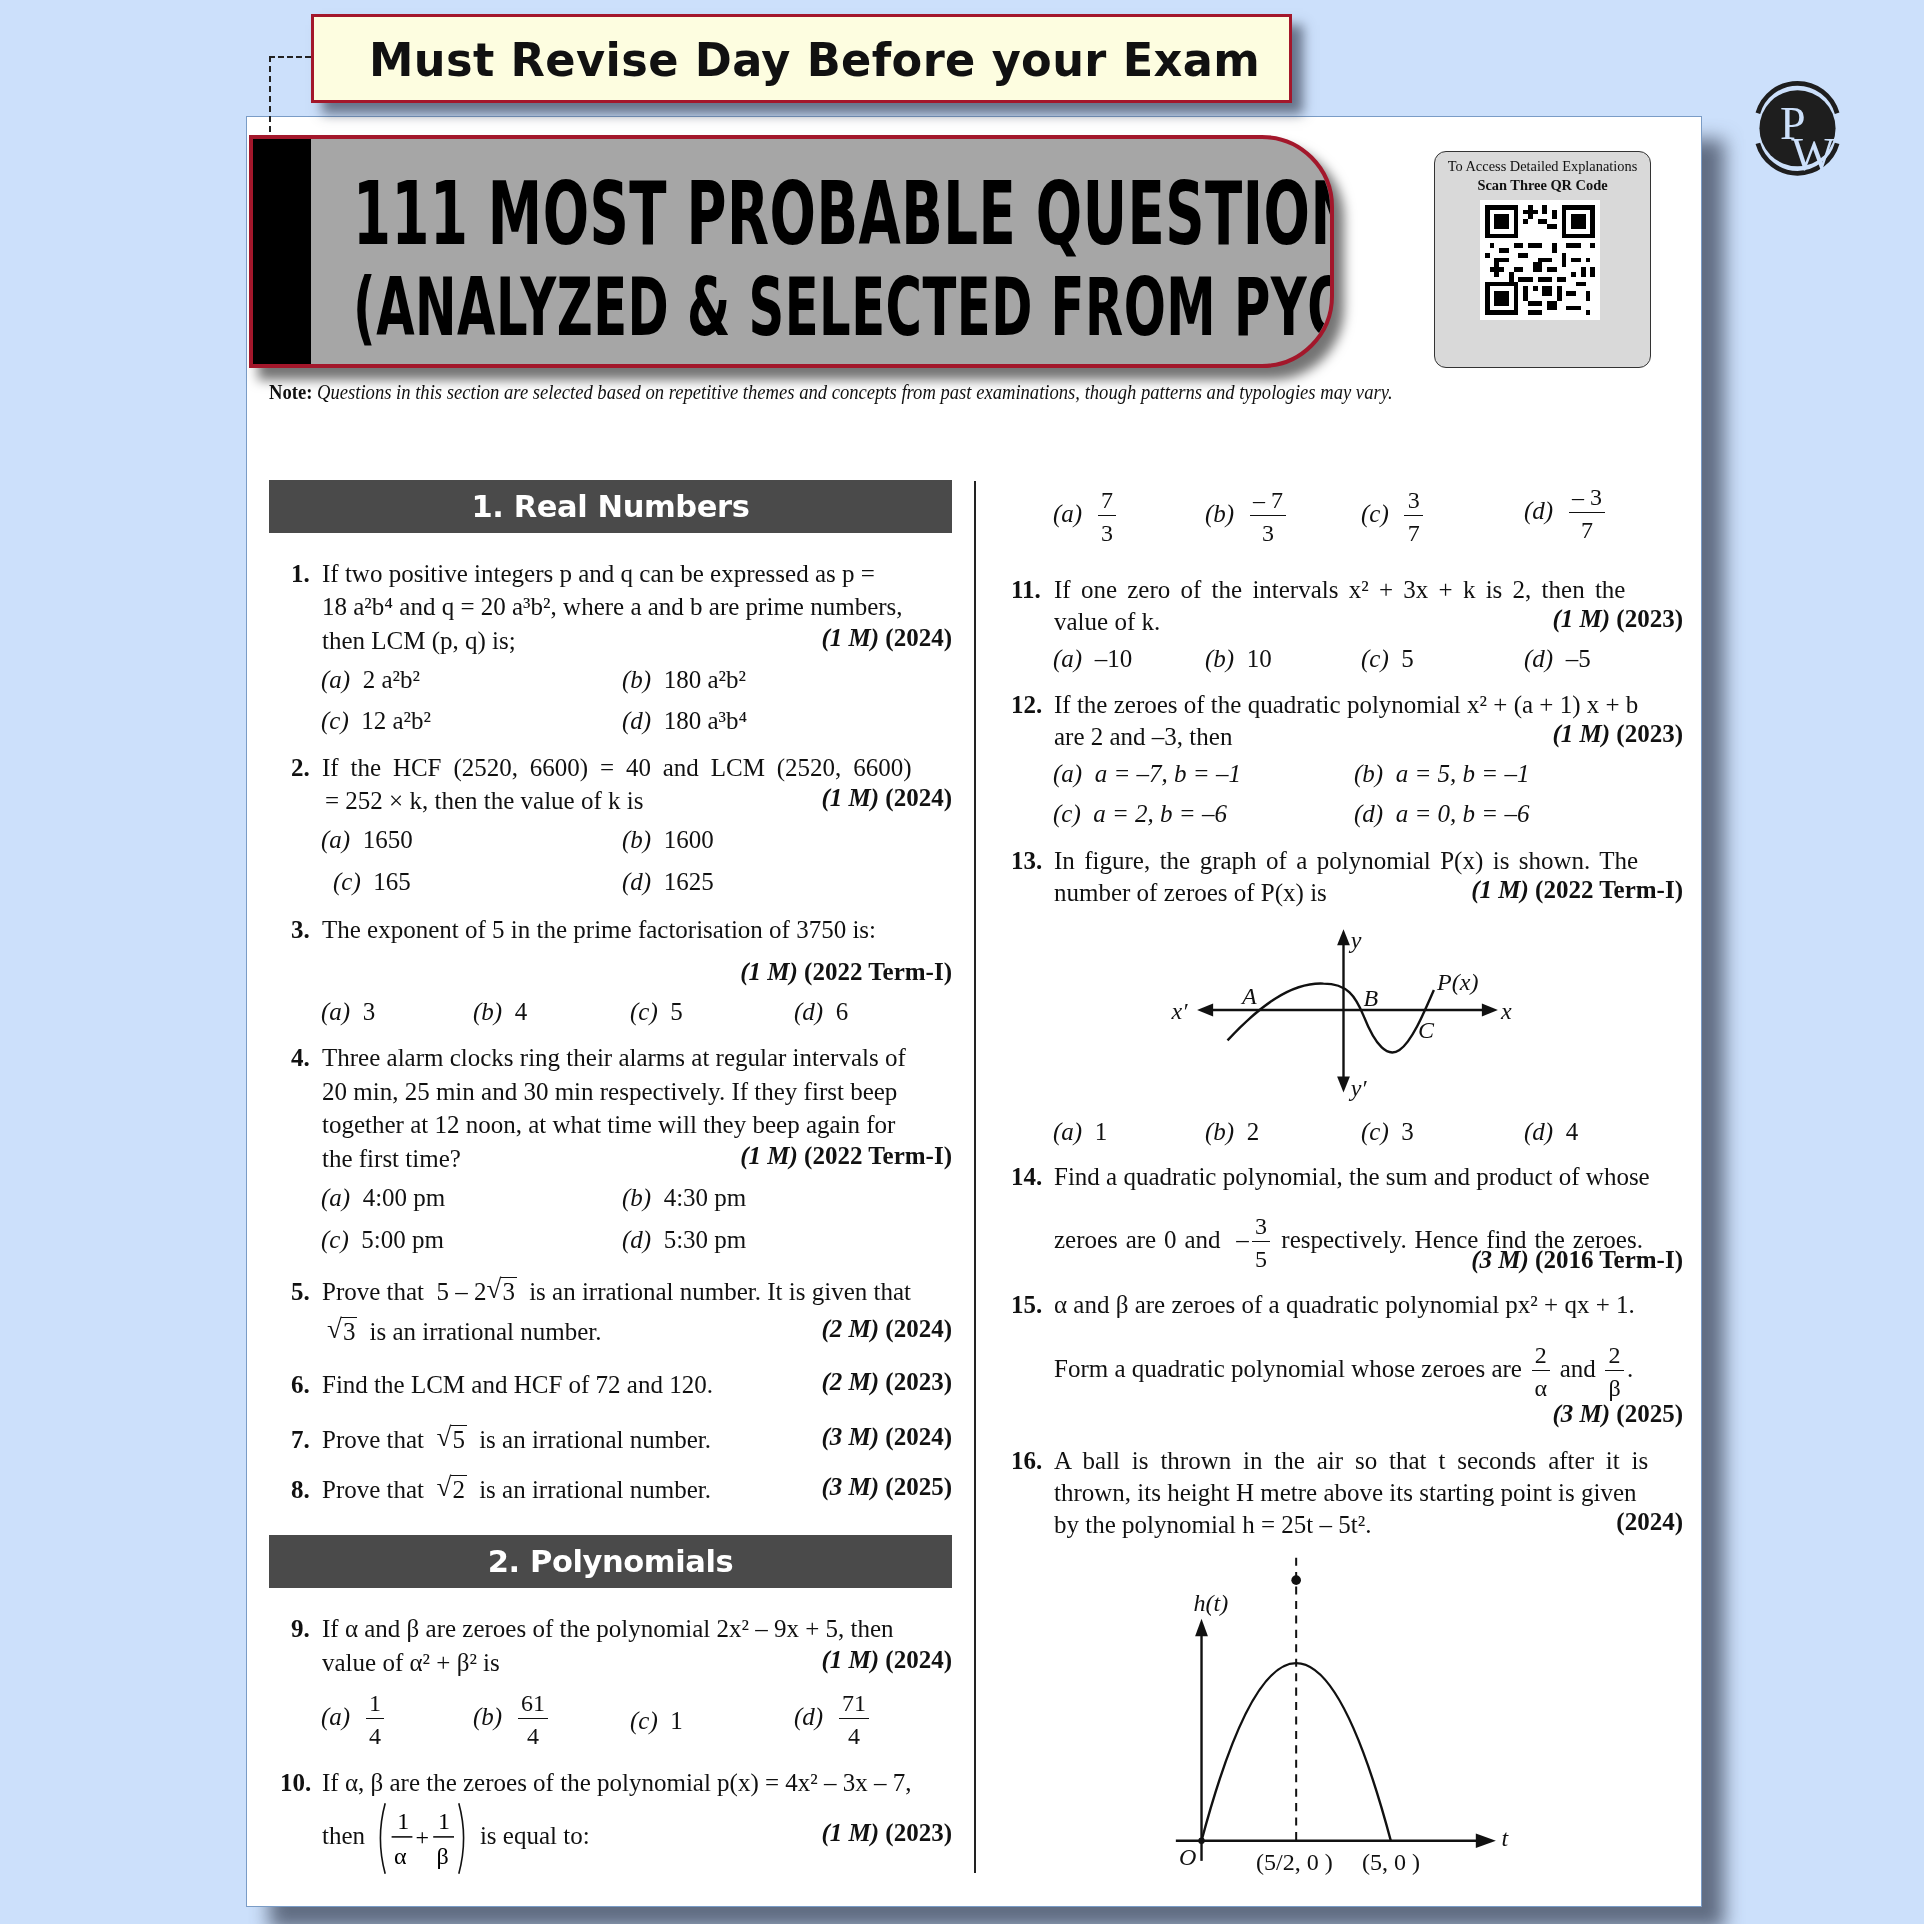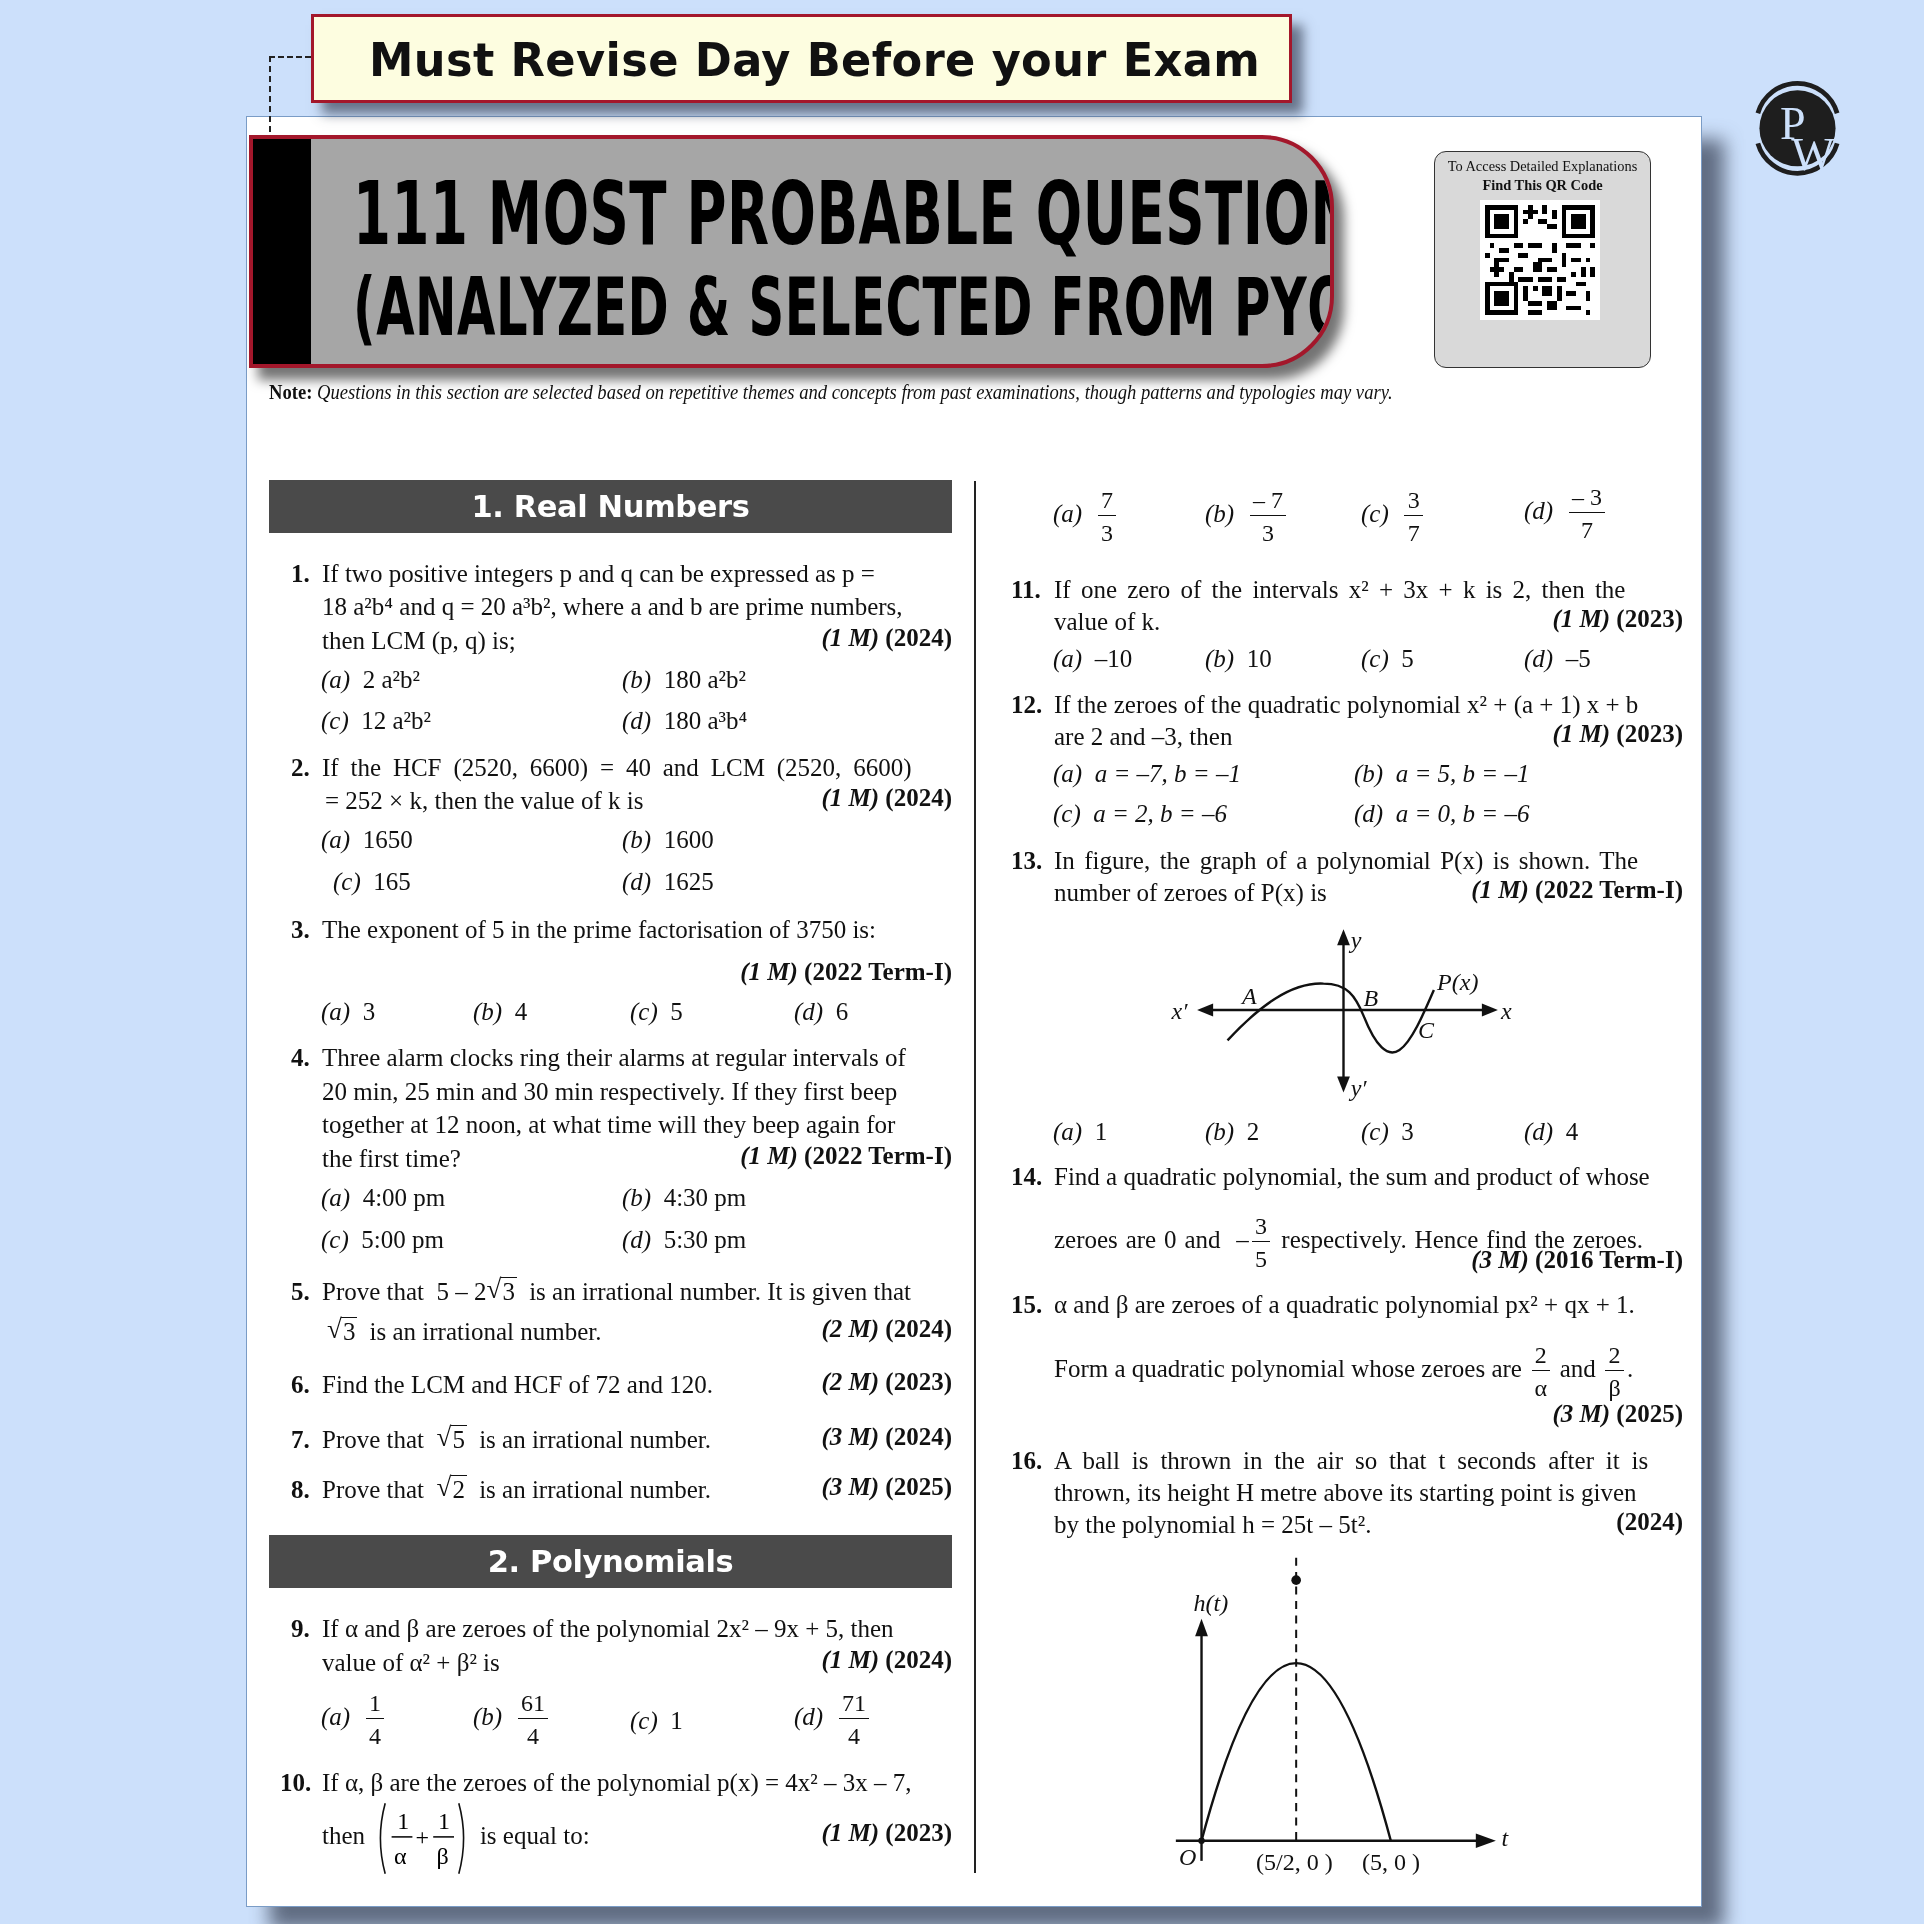--- a/index.html
+++ b/index.html
@@ -59,21 +59,21 @@
 <div class="page"></div>
 
 <div class="title-box">
   <div class="title-bar"></div>
   <div class="title-line title-l1">111 MOST PROBABLE QUESTIONS</div>
   <div class="title-line title-l2">(ANALYZED &amp; SELECTED FROM PYQs)</div>
 </div>
 
 <div class="qr-box">
   <div class="qr-t1">To Access Detailed Explanations</div>
-  <div class="qr-t2">Find This QR Code</div>
+  <div class="qr-t2">Scan Three QR Code</div>
   <svg class="qr-img" viewBox="0 0 25 25" shape-rendering="crispEdges" style="left:45px;top:48px;width:120px;height:120px;">
     <rect width="25" height="25" fill="#fff"></rect>
     <g fill="#000">
       <rect x="1" y="1" width="7" height="7"></rect>
         <rect x="2" y="2" width="5" height="5" fill="#fff"></rect>
         <rect x="3" y="3" width="3" height="3"></rect>
       <rect x="17" y="1" width="7" height="7"></rect>
         <rect x="18" y="2" width="5" height="5" fill="#fff"></rect>
         <rect x="19" y="3" width="3" height="3"></rect>
       <rect x="1" y="17" width="7" height="7"></rect>

